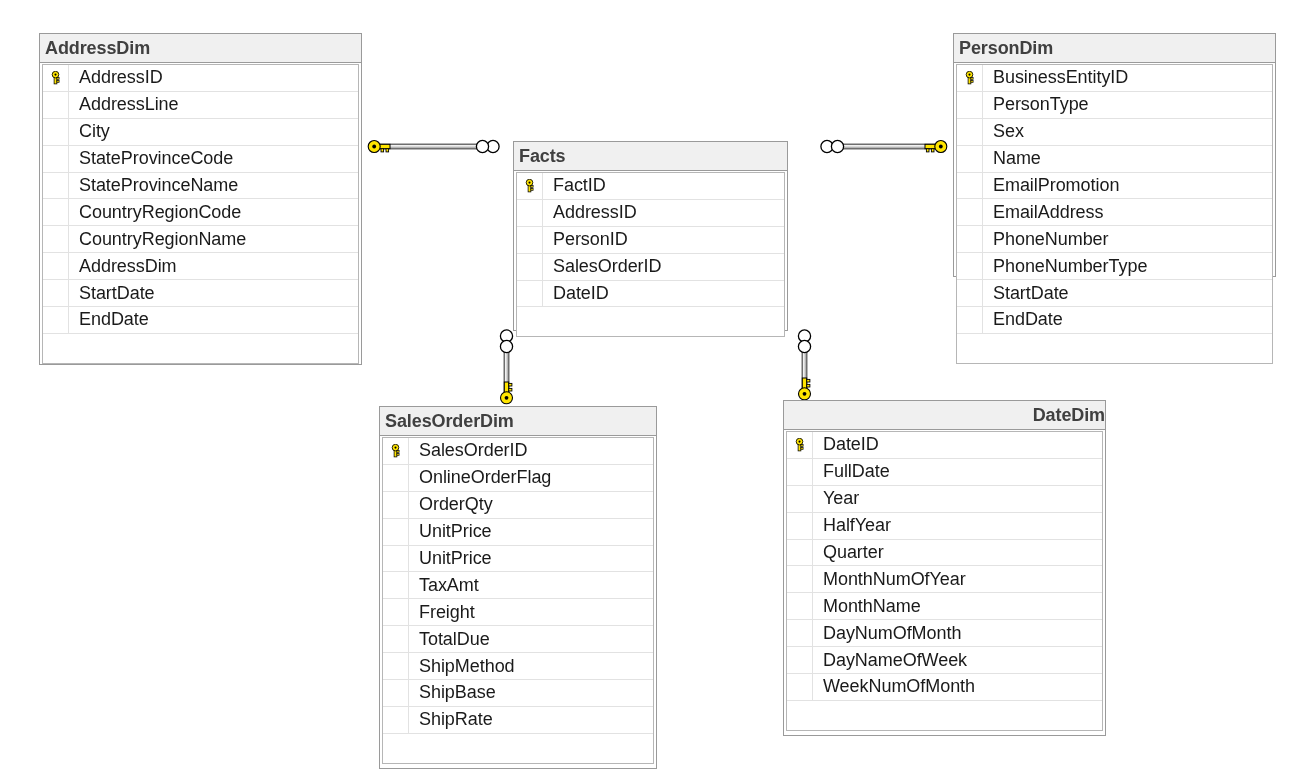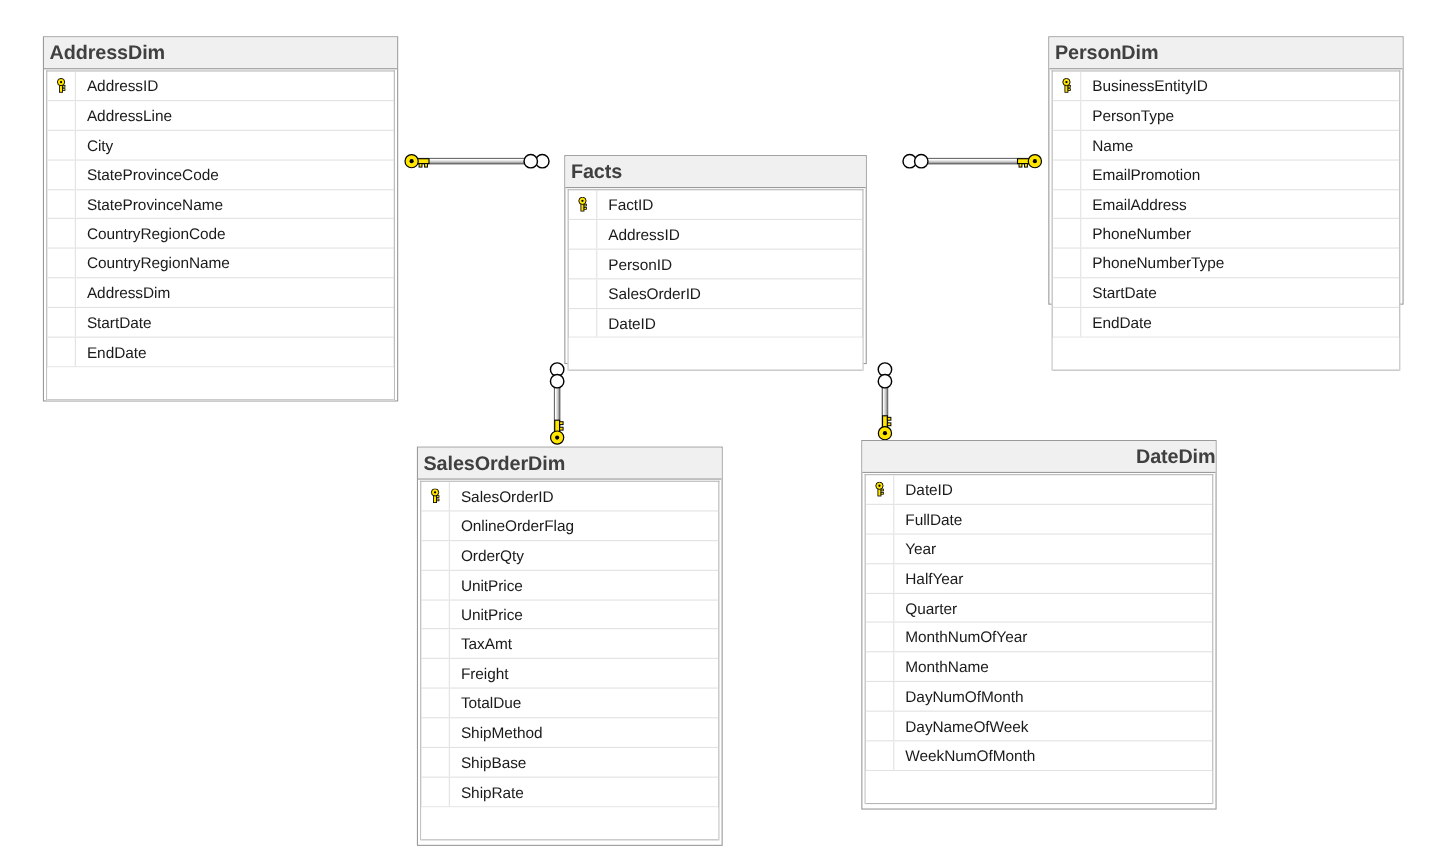--- a/index.html
+++ b/index.html
@@ -62,21 +62,21 @@
     min-width: 26px;
     height: 100%;
     border-right: 1px solid #e2e2e2;
     box-sizing: border-box;
     display: flex;
     align-items: center;
     justify-content: center;
   }
   .field-name {
     padding-left: 10px;
-    font-size: 14px;
+    font-size: 18px;
     color: #1a1a1a;
     white-space: nowrap;
     letter-spacing: -0.05px;
   }
   .filler-row {
     height: 30px;
     border-bottom: 1px solid #b6b6b6;
     box-sizing: border-box;
     background: #ffffff;
   }
@@ -291,20 +291,24 @@
             </svg>
           </div>
           <div class="field-name">BusinessEntityID</div>
         </div>
         <div class="field-row">
           <div class="field-gutter"></div>
           <div class="field-name">PersonType</div>
         </div>
         <div class="field-row">
           <div class="field-gutter"></div>
+          <div class="field-name">Sex</div>
+        </div>
+        <div class="field-row">
+          <div class="field-gutter"></div>
           <div class="field-name">Name</div>
         </div>
         <div class="field-row">
           <div class="field-gutter"></div>
           <div class="field-name">EmailPromotion</div>
         </div>
         <div class="field-row">
           <div class="field-gutter"></div>
           <div class="field-name">EmailAddress</div>
         </div>

